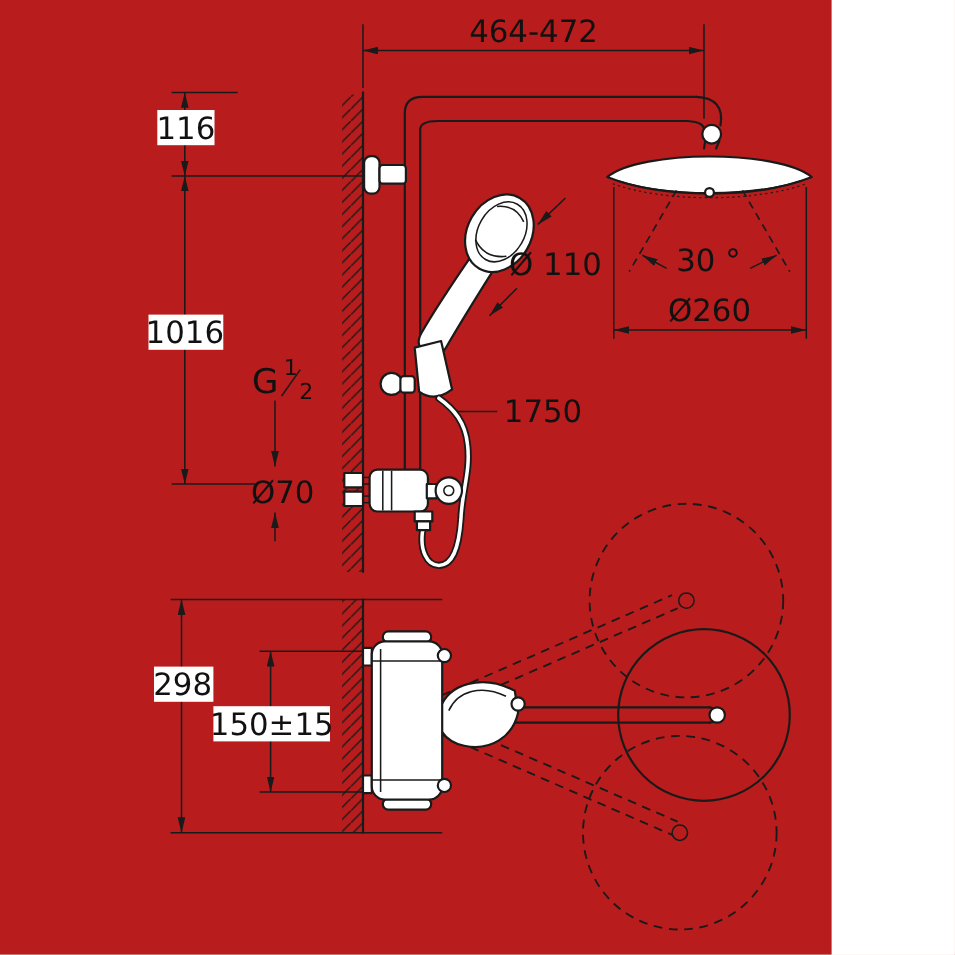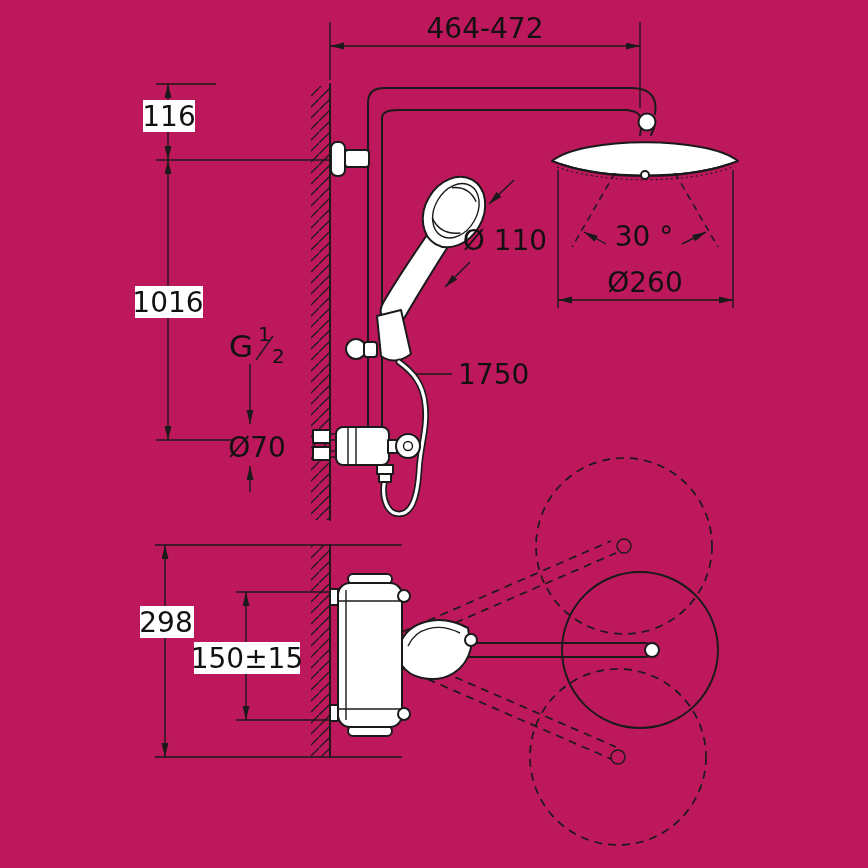--- a/index.html
+++ b/index.html
@@ -1,16 +1,16 @@
 <!DOCTYPE html>
 <html><head>
 <meta charset="utf-8">
 <style>
   html,body{margin:0;padding:0;background:#ffffff;}
-  .canvas{position:relative;width:868px;height:868px;background:#be185d;overflow:hidden;}
+  .canvas{position:relative;width:756px;height:868px;background:#b91c1c;overflow:hidden;}
   svg{display:block;}
   .ln{fill:none;stroke:#1a1a1a;stroke-width:2;stroke-linecap:round;stroke-linejoin:round;}
   .lnf{fill:#ffffff;stroke:#1a1a1a;stroke-width:2;stroke-linejoin:round;}
   .thin{stroke-width:1.4;}
   .dim{fill:none;stroke:#1a1a1a;stroke-width:1.4;stroke-linecap:butt;}
   .dash{fill:none;stroke:#1a1a1a;stroke-width:1.7;stroke-dasharray:8 6;}
   .dash2{fill:none;stroke:#1a1a1a;stroke-width:1.5;stroke-dasharray:7 5;}
   .tex{fill:none;stroke:#1a1a1a;stroke-width:1.1;stroke-dasharray:2 3;}
   .txt{font-family:"DejaVu Sans","Liberation Sans",sans-serif;font-size:28px;fill:#111111;}
   .sm{font-size:20px;}

